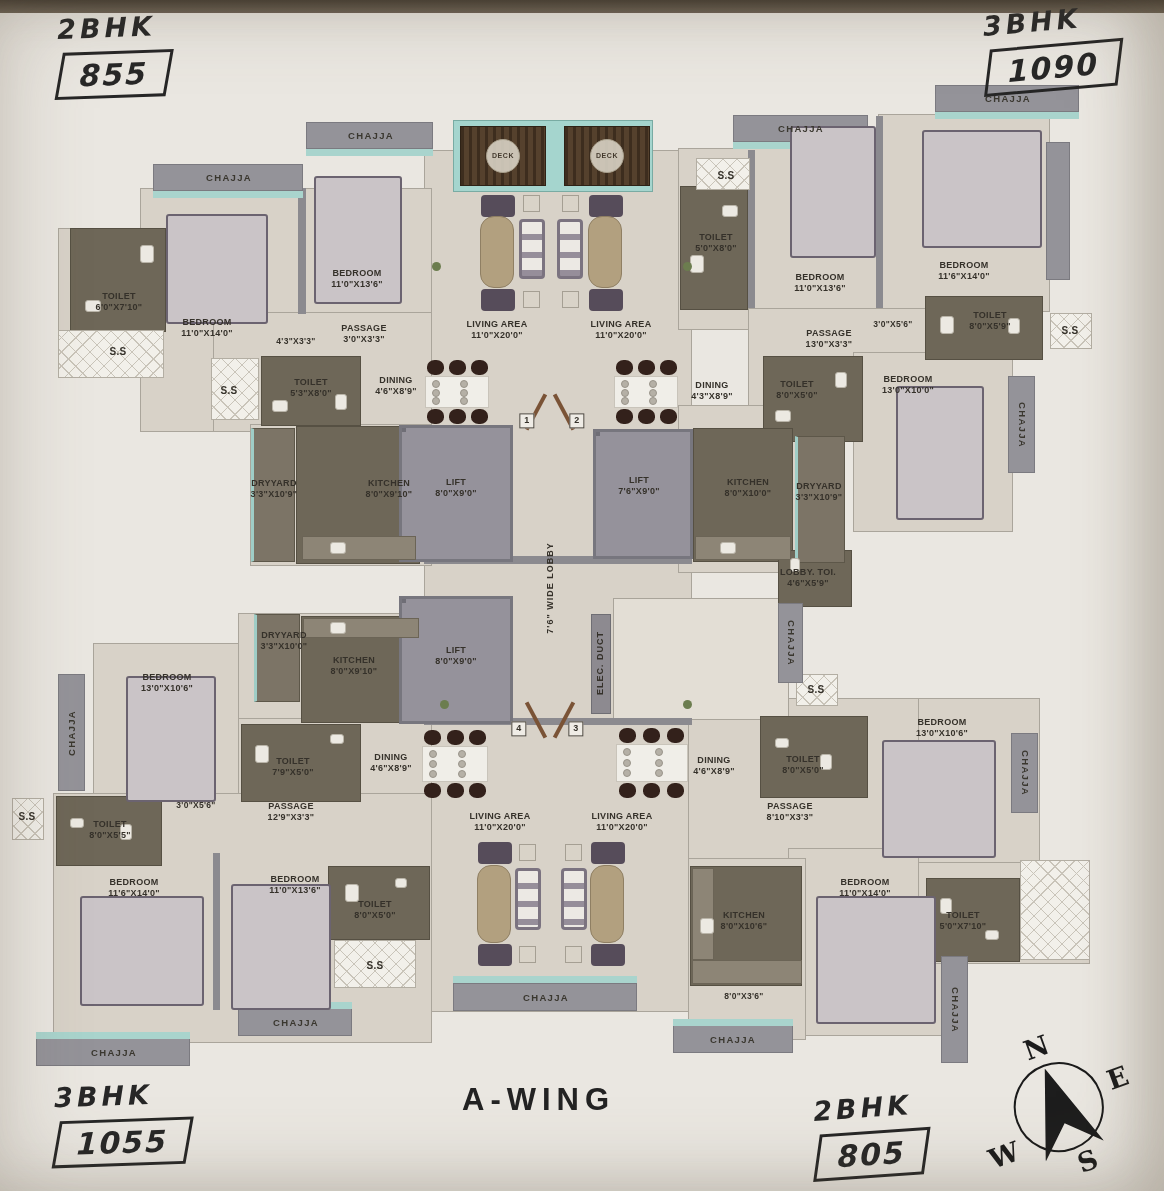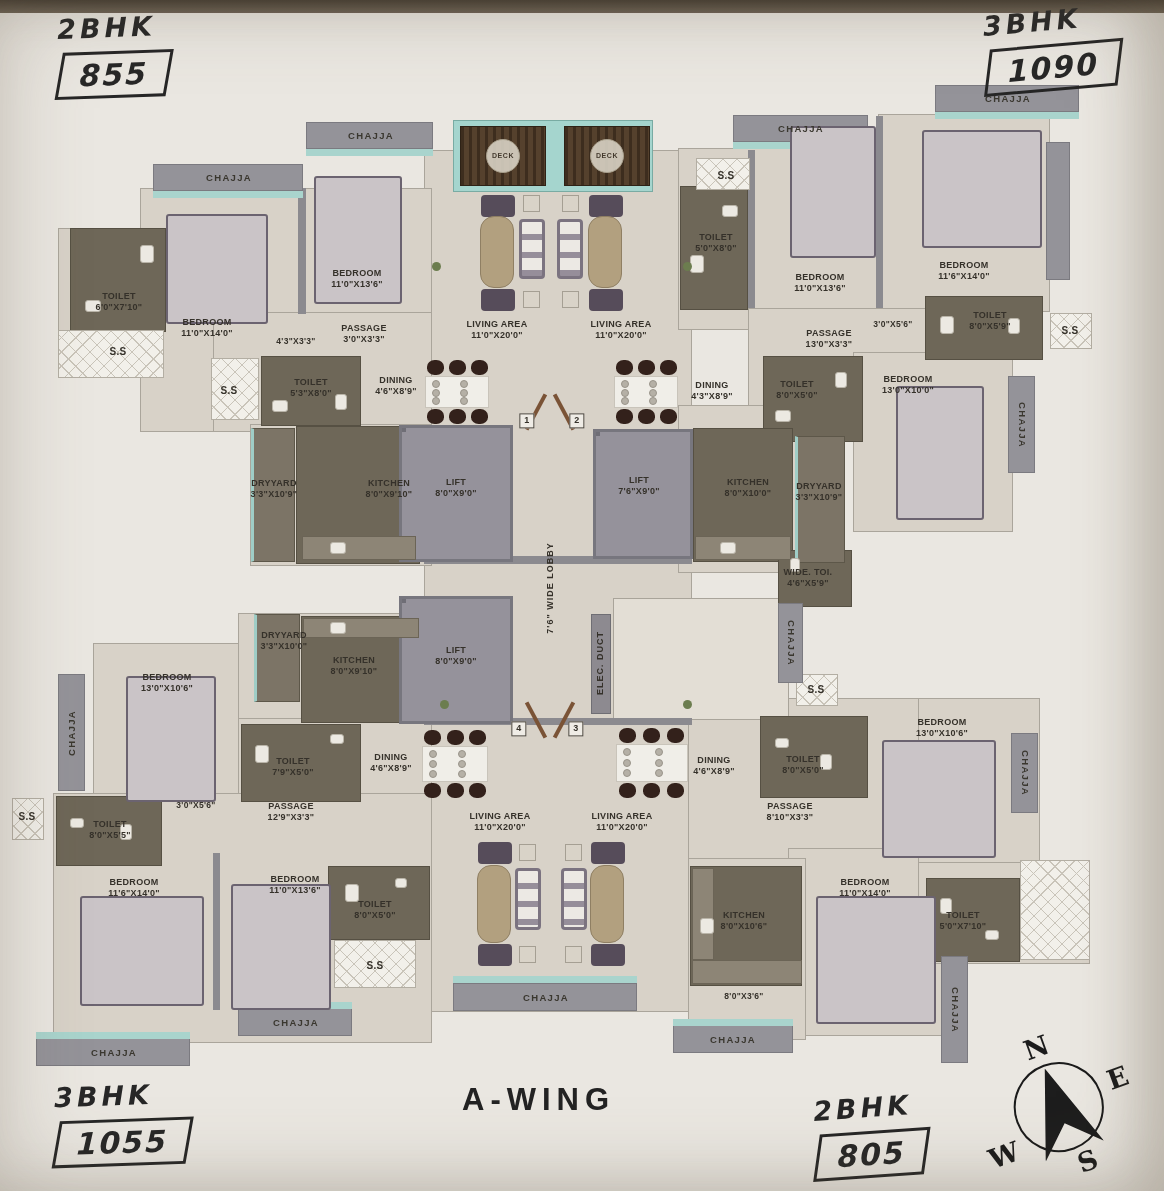--- a/index.html
+++ b/index.html
@@ -525,21 +525,21 @@
       </div>
       <div class="lb room" style="left: 797px; top: 390px; transform: translate(-50%, -50%);">
         <div>TOILET</div>
         <div>8'0"X5'0"</div>
       </div>
       <div class="lb room" style="left: 908px; top: 385px; transform: translate(-50%, -50%);">
         <div>BEDROOM</div>
         <div>13'0"X10'0"</div>
       </div>
       <div class="lb room" style="left: 808px; top: 578px; transform: translate(-50%, -50%);">
-        <div>WIDE. TOI.</div>
+        <div>LOBBY. TOI.</div>
         <div>4'6"X5'9"</div>
       </div>
       <div class="lb vert" style="left: 601px; top: 663px; transform: translate(-50%, -50%) rotate(-90deg);">
         <div>ELEC. DUCT</div>
       </div>
       <div class="lb vert" style="left: 551px; top: 588px; transform: translate(-50%, -50%) rotate(-90deg);">
         <div>7'6" WIDE LOBBY</div>
       </div>
       <div class="lb room" style="left: 167px; top: 683px; transform: translate(-50%, -50%);">
         <div>BEDROOM</div>

